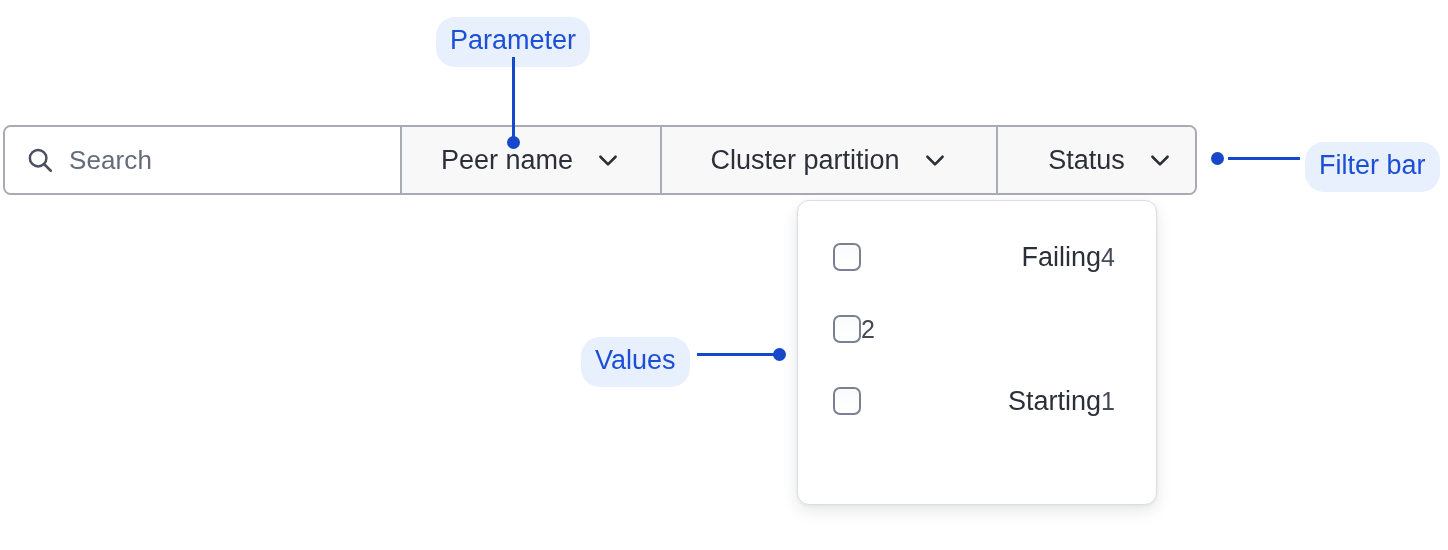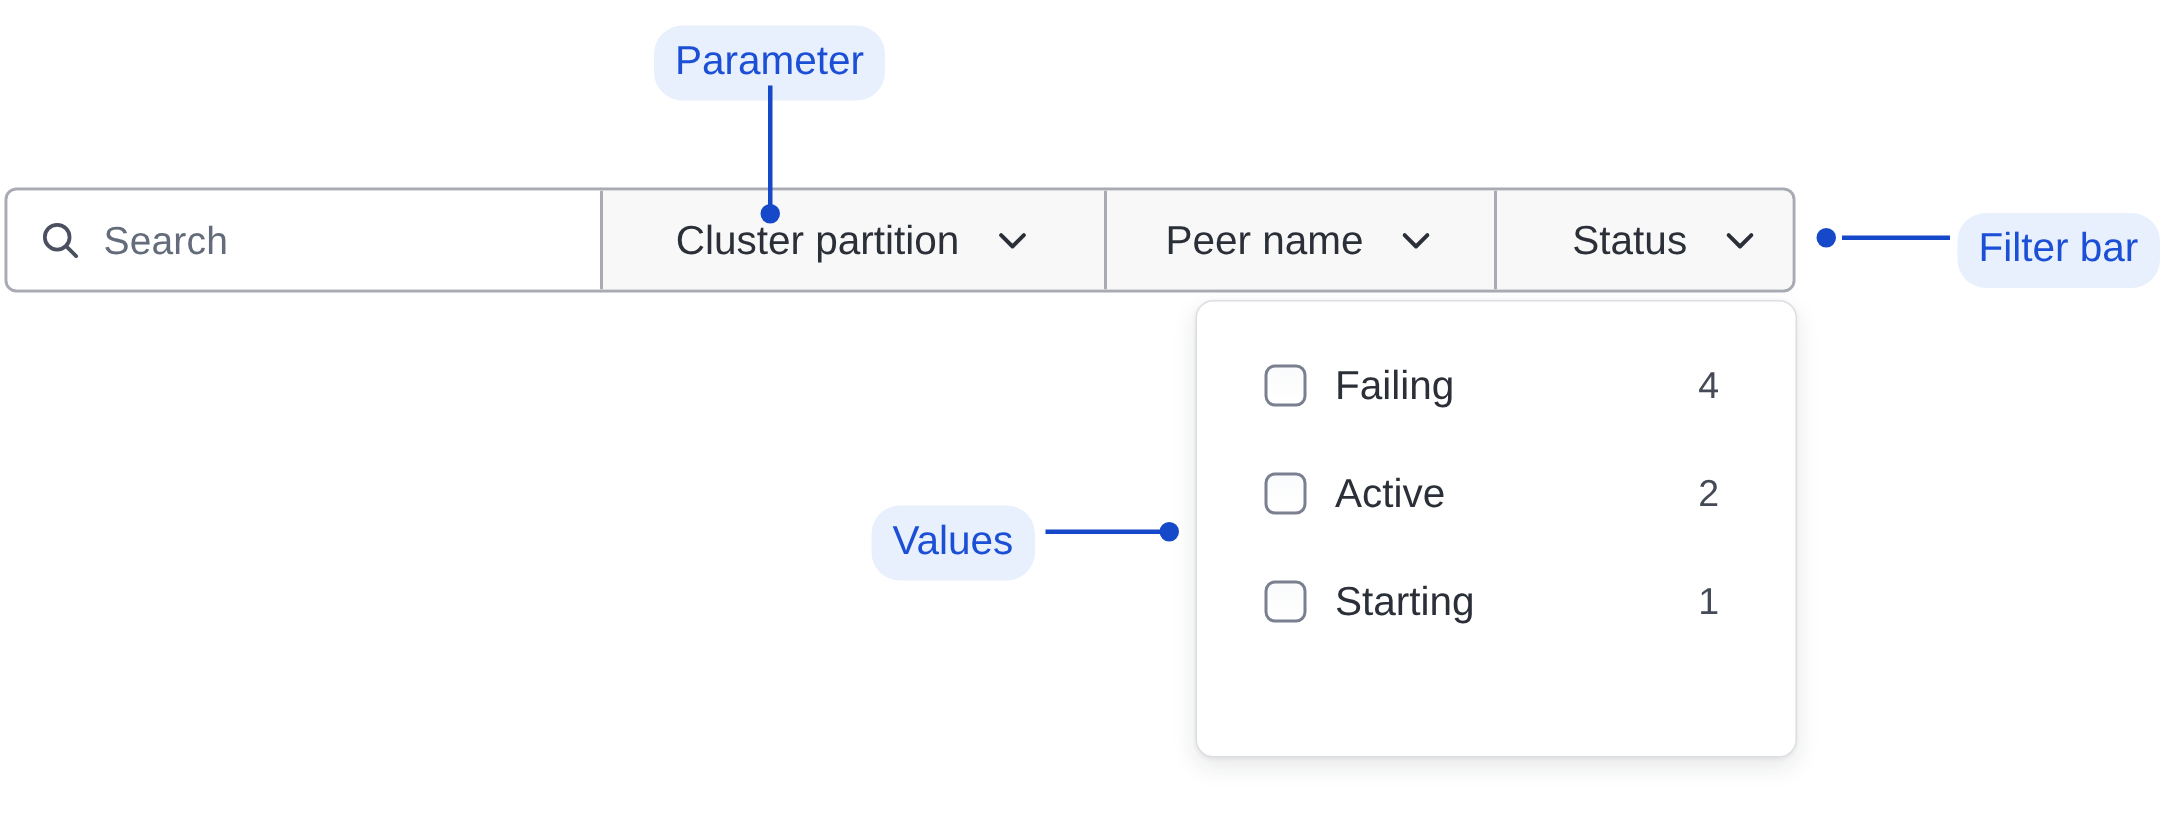--- a/index.html
+++ b/index.html
@@ -71,28 +71,29 @@
     line-height: 1;
     white-space: nowrap;
   }
   .chevron svg { display: block; }
 
   
   #values-panel {
     position: absolute;
     left: 797px;
     top: 200px;
-    width: 401px;
+    width: 360px;
     height: 305px;
     box-sizing: border-box;
     background: #ffffff;
     border: 1.5px solid #dcdee3;
     border-radius: 12px;
     box-shadow: 0 6px 16px rgba(20, 25, 40, 0.10), 0 1px 3px rgba(20,25,40,0.06);
-    padding: 20px 11px;
+    padding: 20px 1px;
+    text-align: right;
   }
   .value-row {
     height: 72px;
     display: flex;
     align-items: center;
     padding: 0 40px 0 34px;
     box-sizing: border-box;
     cursor: default;
   }
   .vcheckbox {
@@ -166,38 +167,38 @@
   <div class="search-cell">
     <span class="search-icon">
       <svg width="30" height="30" viewBox="0 0 24 24" fill="none" stroke="#4a505f" stroke-width="2" stroke-linecap="round">
         <circle cx="10.5" cy="10.5" r="6.6"></circle>
         <line x1="15.4" y1="15.4" x2="20.6" y2="20.6"></line>
       </svg>
     </span>
     <span class="search-placeholder">Search</span>
   </div>
 
+  <div class="filter-cell peer">
+    <span class="filter-label">Peer name</span>
+    <span class="chevron">
+      <svg width="26" height="26" viewBox="0 0 24 24" fill="none" stroke="#2b2f38" stroke-width="2.4" stroke-linecap="round" stroke-linejoin="round">
+        <polyline points="5,9 12,16 19,9"></polyline>
+      </svg>
+    </span>
+  </div>
+
   <div class="filter-cell cluster">
     <span class="filter-label">Cluster partition</span>
     <span class="chevron">
       <svg width="26" height="26" viewBox="0 0 24 24" fill="none" stroke="#2b2f38" stroke-width="2.4" stroke-linecap="round" stroke-linejoin="round">
         <polyline points="5,9 12,16 19,9"></polyline>
       </svg>
     </span>
   </div>
 
-  <div class="filter-cell peer">
-    <span class="filter-label">Peer name</span>
-    <span class="chevron">
-      <svg width="26" height="26" viewBox="0 0 24 24" fill="none" stroke="#2b2f38" stroke-width="2.4" stroke-linecap="round" stroke-linejoin="round">
-        <polyline points="5,9 12,16 19,9"></polyline>
-      </svg>
-    </span>
-  </div>
-
   <div class="filter-cell status">
     <span class="filter-label">Status</span>
     <span class="chevron">
       <svg width="26" height="26" viewBox="0 0 24 24" fill="none" stroke="#2b2f38" stroke-width="2.4" stroke-linecap="round" stroke-linejoin="round">
         <polyline points="5,9 12,16 19,9"></polyline>
       </svg>
     </span>
   </div>
 
 </div>
@@ -205,21 +206,20 @@
 <div id="values-panel">
 
   <div class="value-row">
     <span class="vcheckbox"></span>
     <span class="value-label">Failing</span>
     <span class="value-count">4</span>
   </div>
 
   <div class="value-row">
     <span class="vcheckbox"></span>
-    <span class="value-label">Active</span>
     <span class="value-count">2</span>
   </div>
 
   <div class="value-row">
     <span class="vcheckbox"></span>
     <span class="value-label">Starting</span>
     <span class="value-count">1</span>
   </div>
 
 

